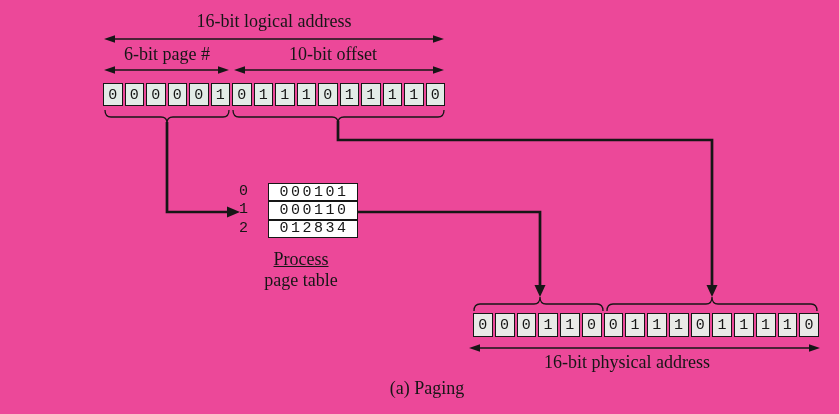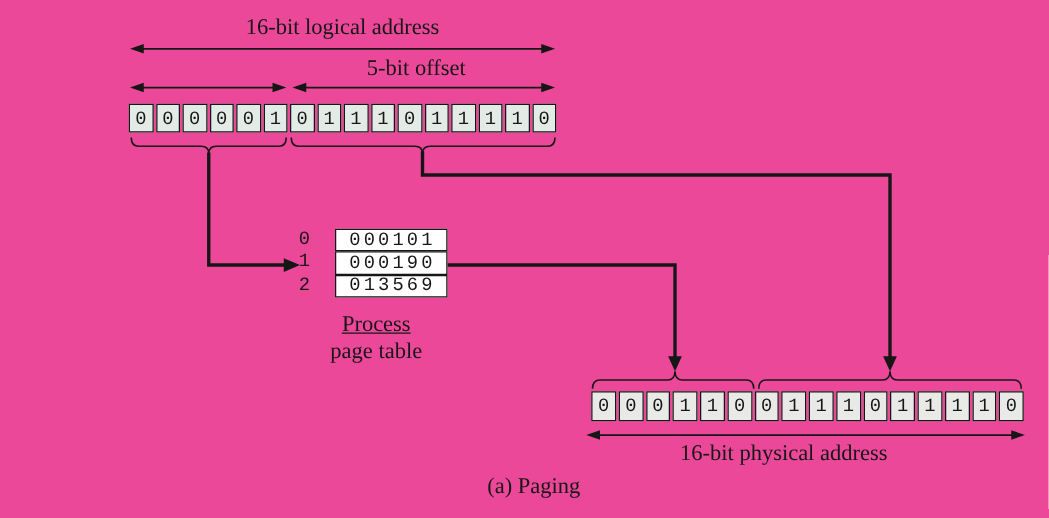--- a/index.html
+++ b/index.html
@@ -122,21 +122,22 @@
       <polyline points="344,212 540,212 540,286"></polyline>
       <polygon points="540,297 534.5,285 545.5,285"></polygon>
     </g>
     <g class="conn">
       <polyline points="338,121 338,140 712,140 712,286"></polyline>
       <polygon points="712,297 706.5,285 717.5,285"></polygon>
     </g>
   </svg>
 
   <div class="label" style="left:124px; top:11px; width:300px;">16-bit logical address</div>
-  <div class="label" style="left:233px; top:44px; width:200px;">5-bit offset</div>
+  <div class="label" style="left:67px; top:44px; width:200px;">6-bit page #</div>
+  <div class="label" style="left:233px; top:44px; width:200px;">10-bit offset</div>
   <div class="bitrow" id="logicalBits" style="left:103px; top:83px; width:342px; height:23px;">
       <div class="cell">0</div>
       <div class="cell">0</div>
       <div class="cell">0</div>
       <div class="cell">0</div>
       <div class="cell">0</div>
       <div class="cell">1</div>
       <div class="cell">0</div>
       <div class="cell">1</div>
       <div class="cell">1</div>
@@ -149,25 +150,25 @@
       <div class="cell">0</div>
     </div>
 
   <div class="ptable" id="pageTable">
       <div class="ptrow">
         <span class="pt-index">0</span>
         <span class="pt-value">000101</span>
       </div>
       <div class="ptrow">
         <span class="pt-index">1</span>
-        <span class="pt-value">000190</span>
+        <span class="pt-value">000110</span>
       </div>
       <div class="ptrow">
         <span class="pt-index">2</span>
-        <span class="pt-value">013569</span>
+        <span class="pt-value">012834</span>
       </div>
     </div>
   <div class="label" style="left:231px; top:249px; width:140px;text-decoration:underline;">Process</div>
   <div class="label" style="left:231px; top:270px; width:140px;text-align:center;">page table</div>
 
   <div class="bitrow" id="physicalBits" style="left:473px; top:313px; width:346px; height:24px;">
       <div class="cell">0</div>
       <div class="cell">0</div>
       <div class="cell">0</div>
       <div class="cell">1</div>

